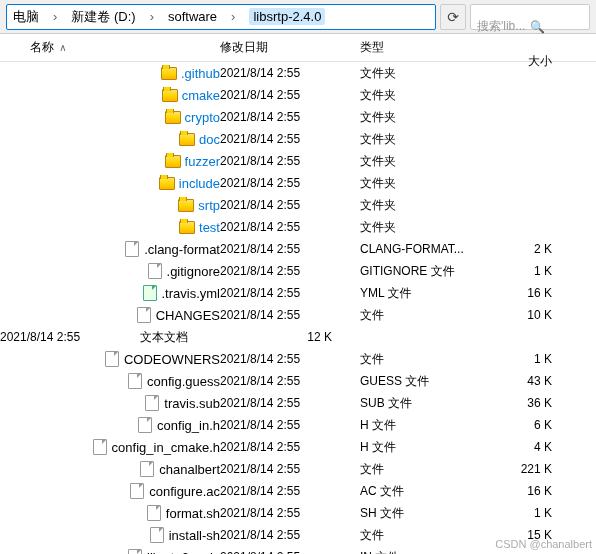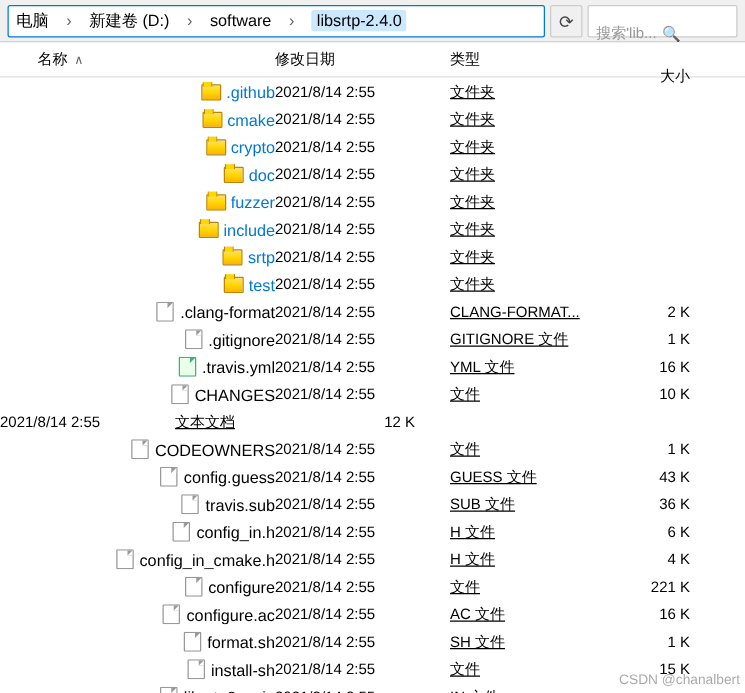--- a/index.html
+++ b/index.html
@@ -193,21 +193,21 @@
     .file-label {
       font-size: 13px;
       color: #000;
       overflow: hidden;
       text-overflow: ellipsis;
       white-space: nowrap;
     }
     .file-label.blue { color: #0078d7; }
 
     .file-date { width: 140px; font-size: 12px; color: #000; white-space: nowrap; }
-    .file-type { width: 120px; font-size: 12px; color: #000; overflow: hidden; text-overflow: ellipsis; white-space: nowrap; text-decoration: underline; }
+    .file-type { width: 120px; font-size: 12px; color: #000; overflow: hidden; text-overflow: ellipsis; white-space: nowrap; }
     .file-size { width: 80px; font-size: 12px; color: #000; text-align: right; padding-right: 8px; white-space: nowrap; }
 
     
     .watermark {
       position: fixed;
       bottom: 4px;
       right: 4px;
       font-size: 11px;
       color: rgba(0,0,0,0.35);
       pointer-events: none;
@@ -436,21 +436,21 @@
       </div>
       <div class="file-date">2021/8/14 2:55</div>
       <div class="file-type">H 文件</div>
       <div class="file-size">4 K</div>
     </div>
     <div class="file-row">
       <div class="file-name-cell">
         <div class="file-icon">
           <div class="icon-file"></div>
         </div>
-        <span class="file-label">configure</span>
+        <span class="file-label">chanalbert</span>
       </div>
       <div class="file-date">2021/8/14 2:55</div>
       <div class="file-type">文件</div>
       <div class="file-size">221 K</div>
     </div>
     <div class="file-row">
       <div class="file-name-cell">
         <div class="file-icon">
           <div class="icon-file"></div>
         </div>

